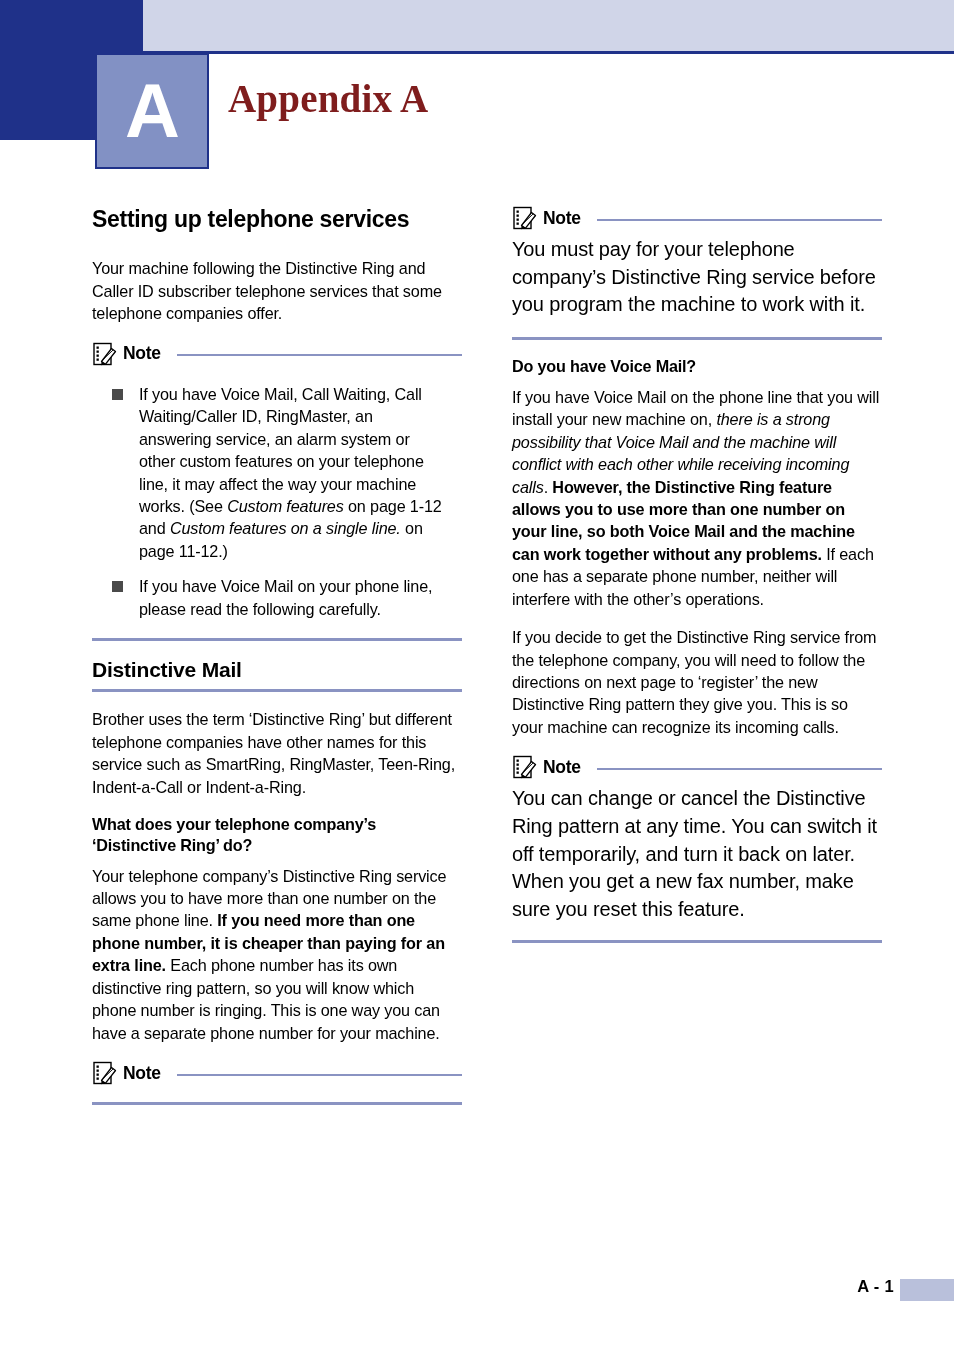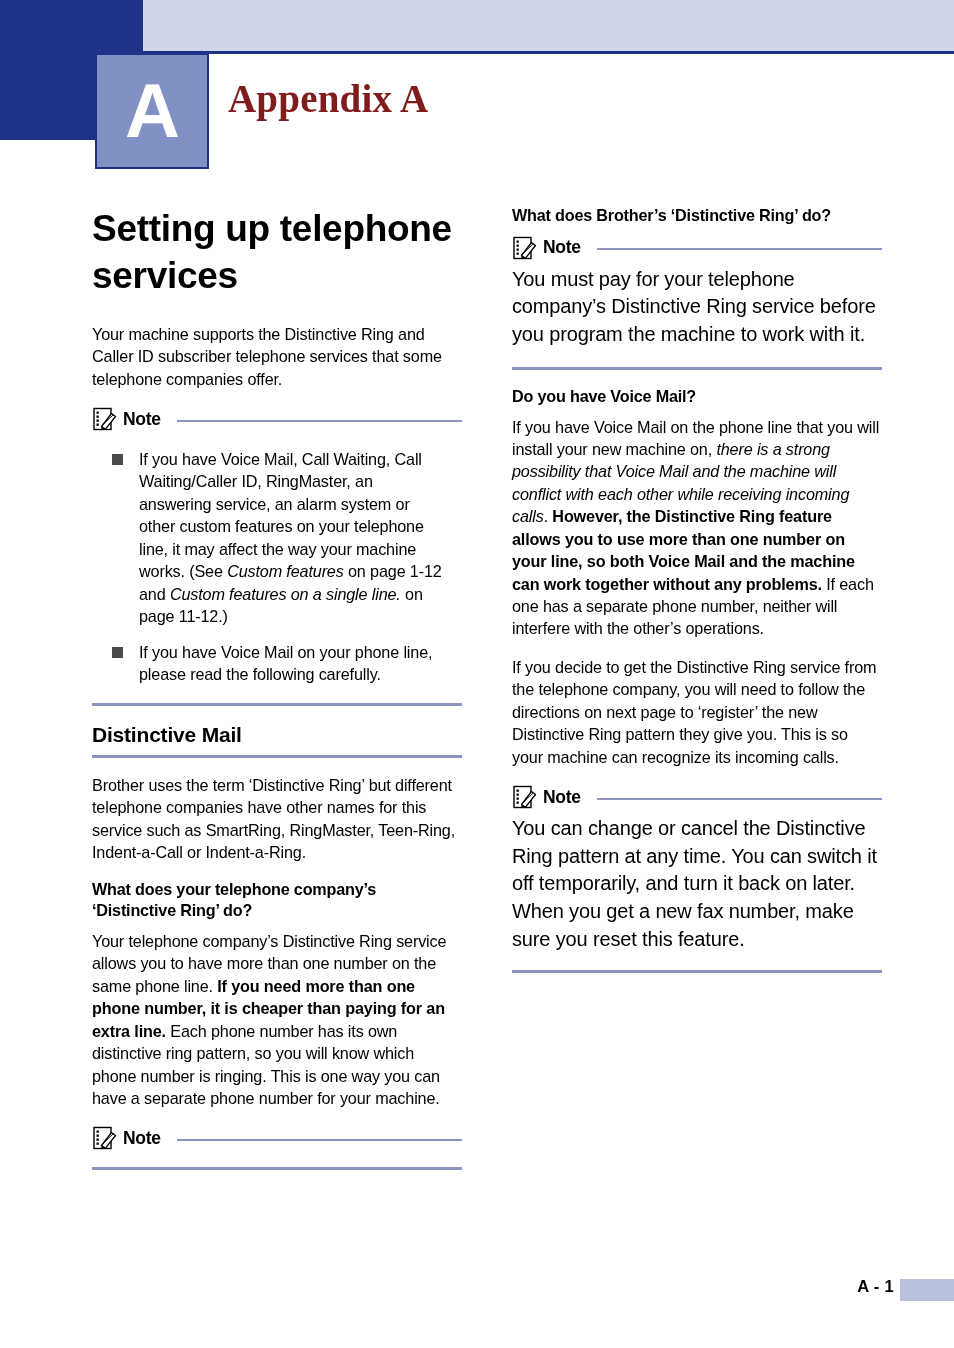--- a/index.html
+++ b/index.html
@@ -70,21 +70,21 @@
     top: 205px;
     width: 370px;
   }
   .col-left  { left: 92px; }
   .col-right { left: 512px; }
 
   
   h1.page-title {
     font-family: "Liberation Sans", sans-serif;
     font-weight: bold;
-    font-size: 37px;
+    font-size: 23px;
     line-height: 1.28;
     margin: 0 0 23px 0;
     letter-spacing: -0.3px;
   }
   h2.section-head {
     font-family: "Liberation Sans", sans-serif;
     font-weight: bold;
     font-size: 21px;
     line-height: 1.25;
     margin: 0;
@@ -209,21 +209,21 @@
 <div class="hdr-rule"></div>
 <div class="chapter-box">
   <span class="chapter-letter">A</span>
 </div>
 <div class="chapter-title">Appendix A</div>
 
 <div class="col col-left">
 
   <h1 class="page-title">Setting up telephone services</h1>
 
-  <p class="body">Your machine supports the Distinctive Ring and Caller ID subscriber telephone services that some telephone companies offer.</p>
+  <p class="body">Your machine following the Distinctive Ring and Caller ID subscriber telephone services that some telephone companies offer.</p>
 
   <div class="note">
     <div class="note-head">
       <svg class="note-icon" viewBox="0 0 26 26">
         <rect x="2" y="2.5" width="17" height="21" fill="#ffffff" stroke="#000000" stroke-width="1.4"></rect>
         <rect x="4.5" y="5.5" width="2.3" height="2.3" fill="#000000"></rect>
         <rect x="4.5" y="9.5" width="2.3" height="2.3" fill="#000000"></rect>
         <rect x="4.5" y="13.5" width="2.3" height="2.3" fill="#000000"></rect>
         <rect x="4.5" y="17.5" width="2.3" height="2.3" fill="#000000"></rect>
         <path d="M9.5 20.5 L19.5 7.5 L23.5 10.5 L13.5 23.2 Z" fill="#ffffff" stroke="#000000" stroke-width="1.3" stroke-linejoin="round"></path>
@@ -269,21 +269,20 @@
       <span class="note-label">Note</span>
       <span class="note-line"></span>
     </div>
   </div>
 
   <div class="rule-thick rule-section-end"></div>
 </div>
 
 <div class="col col-right">
 
-  <h3 class="sub-head">What does Brother’s ‘Distinctive Ring’ do?</h3>
 
 
   <div class="note">
     <div class="note-head">
       <svg class="note-icon" viewBox="0 0 26 26">
         <rect x="2" y="2.5" width="17" height="21" fill="#ffffff" stroke="#000000" stroke-width="1.4"></rect>
         <rect x="4.5" y="5.5" width="2.3" height="2.3" fill="#000000"></rect>
         <rect x="4.5" y="9.5" width="2.3" height="2.3" fill="#000000"></rect>
         <rect x="4.5" y="13.5" width="2.3" height="2.3" fill="#000000"></rect>
         <rect x="4.5" y="17.5" width="2.3" height="2.3" fill="#000000"></rect>

